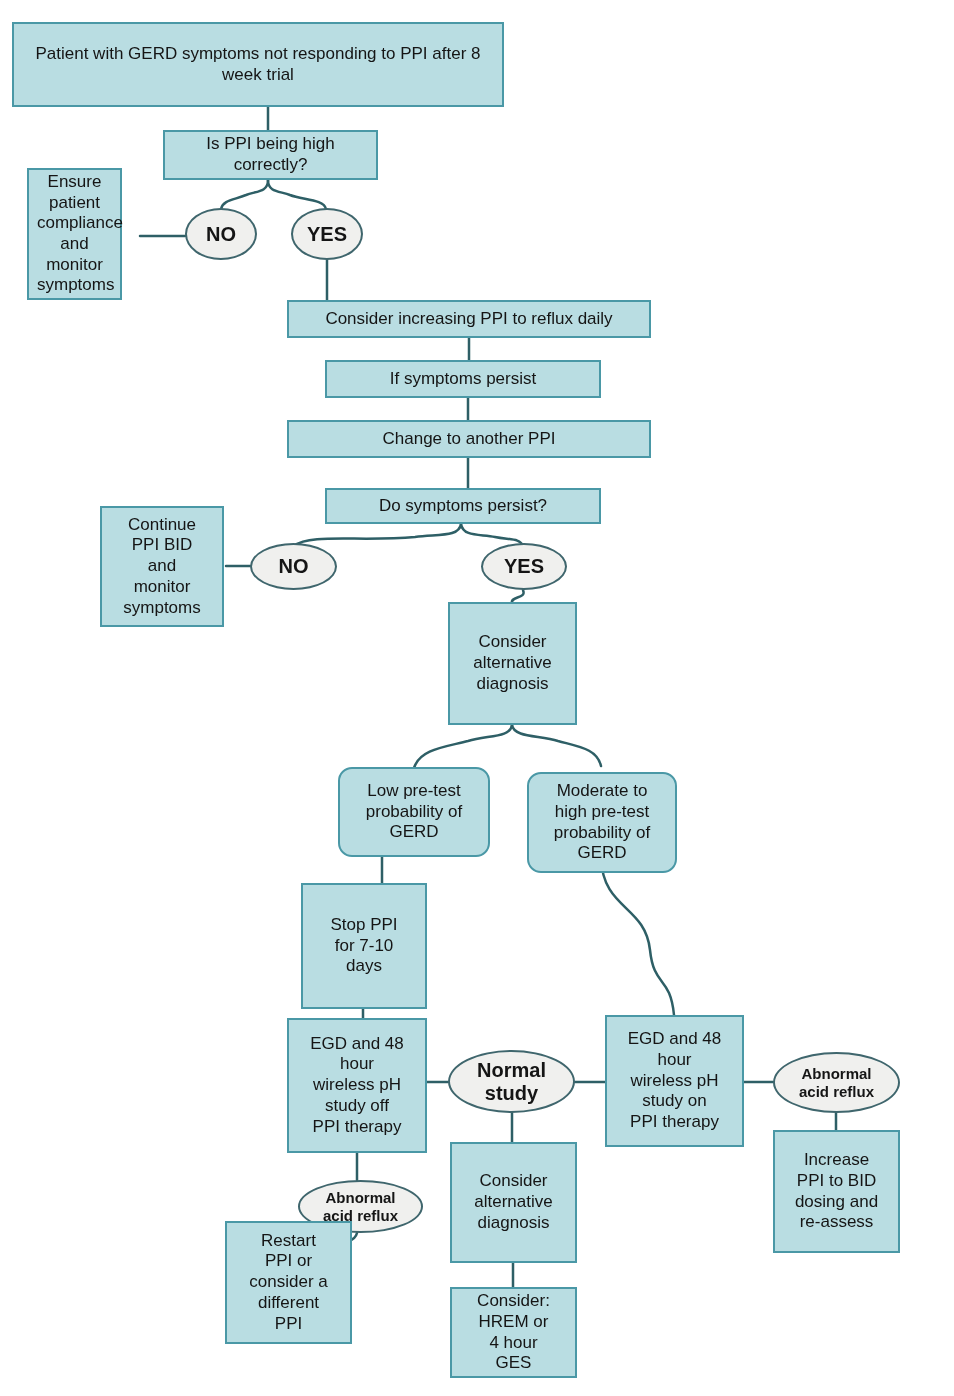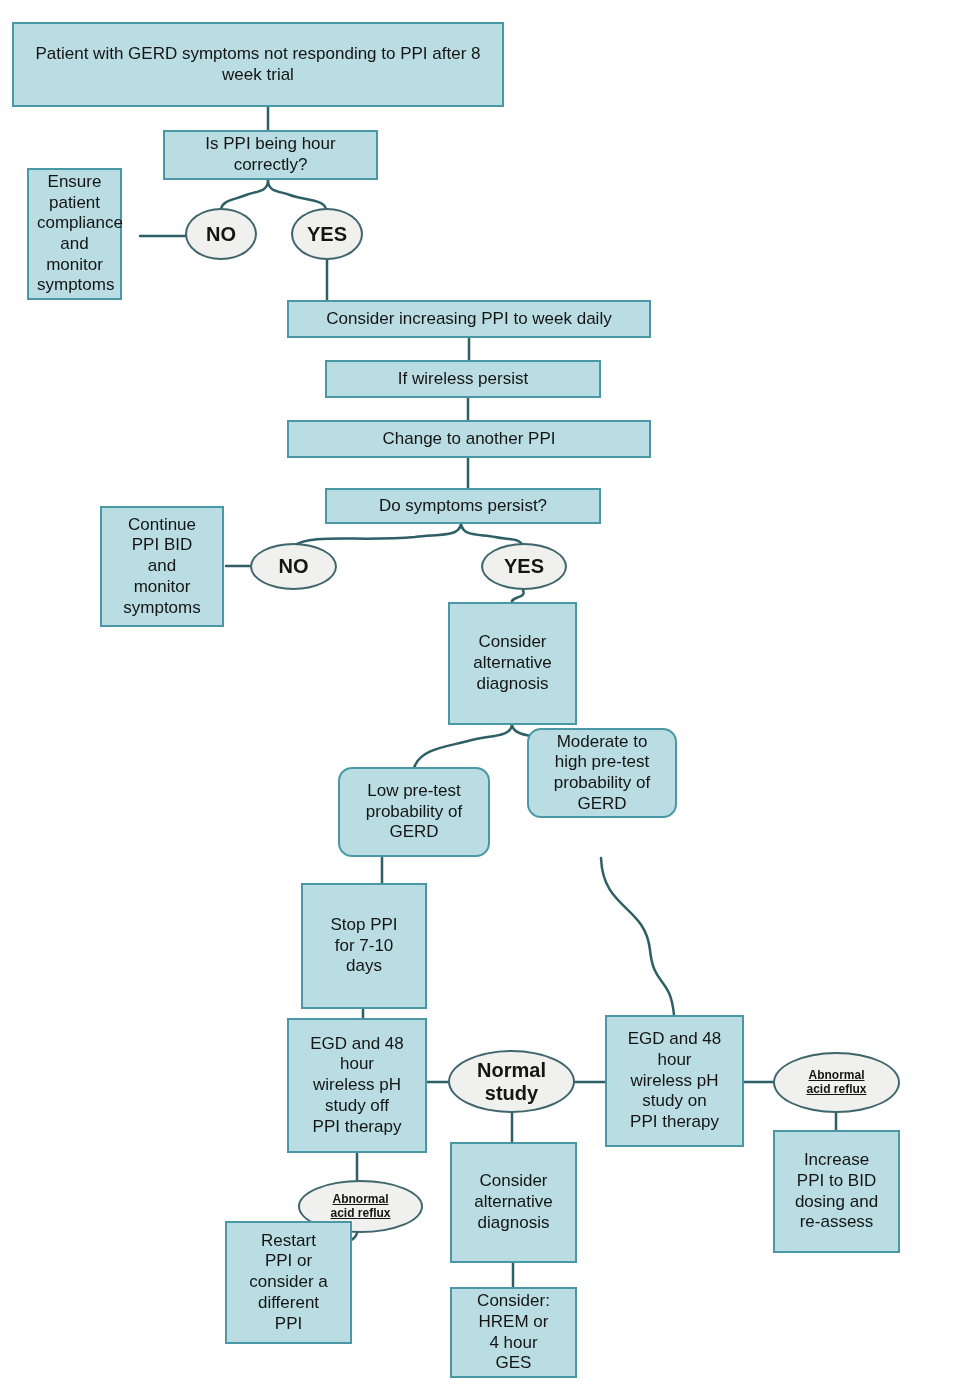--- a/index.html
+++ b/index.html
@@ -20,21 +20,21 @@
   }
   .box{
     background:var(--box-fill);border:2px solid var(--box-border);
     font-size:17px;line-height:1.22;padding:3px 8px;
   }
   .rounded{border-radius:14px;}
   .ellipse{
     background:var(--ellipse-fill);border:2px solid var(--ellipse-border);
     border-radius:50%;font-weight:bold;font-size:20px;line-height:1.15;
   }
-  .ellipse.small-text{font-size:12px;text-decoration:underline;}
+  .ellipse.small-text{font-size:15px;}
   .lbl{white-space:pre-line;display:block;width:100%;}
   path{stroke:var(--connector);stroke-width:2.5;fill:none;stroke-linecap:round;}
 </style>
 </head>
 <body>
 
 <div id="canvas">
 
   <svg id="wires" viewBox="0 0 954 1396" xmlns="http://www.w3.org/2000/svg">
     <path d="M268,107 L268,130"></path>
@@ -63,46 +63,46 @@
     <path d="M744,1082 L773,1082"></path>
     <path d="M836,1113 L836,1130"></path>
   </svg>
 
   <div class="node box" style="left:12px;top:22px;width:492px;height:85px">
     <span class="lbl">Patient with GERD symptoms not responding to PPI after 8
 week trial</span>
   </div>
 
   <div class="node box" style="left:163px;top:130px;width:215px;height:50px">
-    <span class="lbl">Is PPI being hour
+    <span class="lbl">Is PPI being high
 correctly?</span>
   </div>
 
   <div class="node box" style="left:27px;top:168px;width:95px;height:132px">
     <span class="lbl">Ensure
 patient
 compliance
 and monitor
 symptoms</span>
   </div>
 
   <div class="node ellipse" style="left:185px;top:208px;width:72px;height:52px">
     <span class="lbl">NO</span>
   </div>
 
   <div class="node ellipse" style="left:291px;top:208px;width:72px;height:52px">
     <span class="lbl">YES</span>
   </div>
 
   <div class="node box" style="left:287px;top:300px;width:364px;height:38px">
-    <span class="lbl">Consider increasing PPI to week daily</span>
+    <span class="lbl">Consider increasing PPI to reflux daily</span>
   </div>
 
   <div class="node box" style="left:325px;top:360px;width:276px;height:38px">
-    <span class="lbl">If wireless persist</span>
+    <span class="lbl">If symptoms persist</span>
   </div>
 
   <div class="node box" style="left:325px;top:488px;width:276px;height:36px">
     <span class="lbl">Do symptoms persist?</span>
   </div>
 
   <div class="node box" style="left:287px;top:420px;width:364px;height:38px">
     <span class="lbl">Change to another PPI</span>
   </div>
 
@@ -127,21 +127,21 @@
 alternative
 diagnosis</span>
   </div>
 
   <div class="node box rounded" style="left:338px;top:767px;width:152px;height:90px">
     <span class="lbl">Low pre-test
 probability of
 GERD</span>
   </div>
 
-  <div class="node box rounded" style="left:527px;top:728px;width:150px;height:90px">
+  <div class="node box rounded" style="left:527px;top:772px;width:150px;height:101px">
     <span class="lbl">Moderate to
 high pre-test
 probability of
 GERD</span>
   </div>
 
   <div class="node box" style="left:301px;top:883px;width:126px;height:126px">
     <span class="lbl">Stop PPI
 for 7-10
 days</span>

